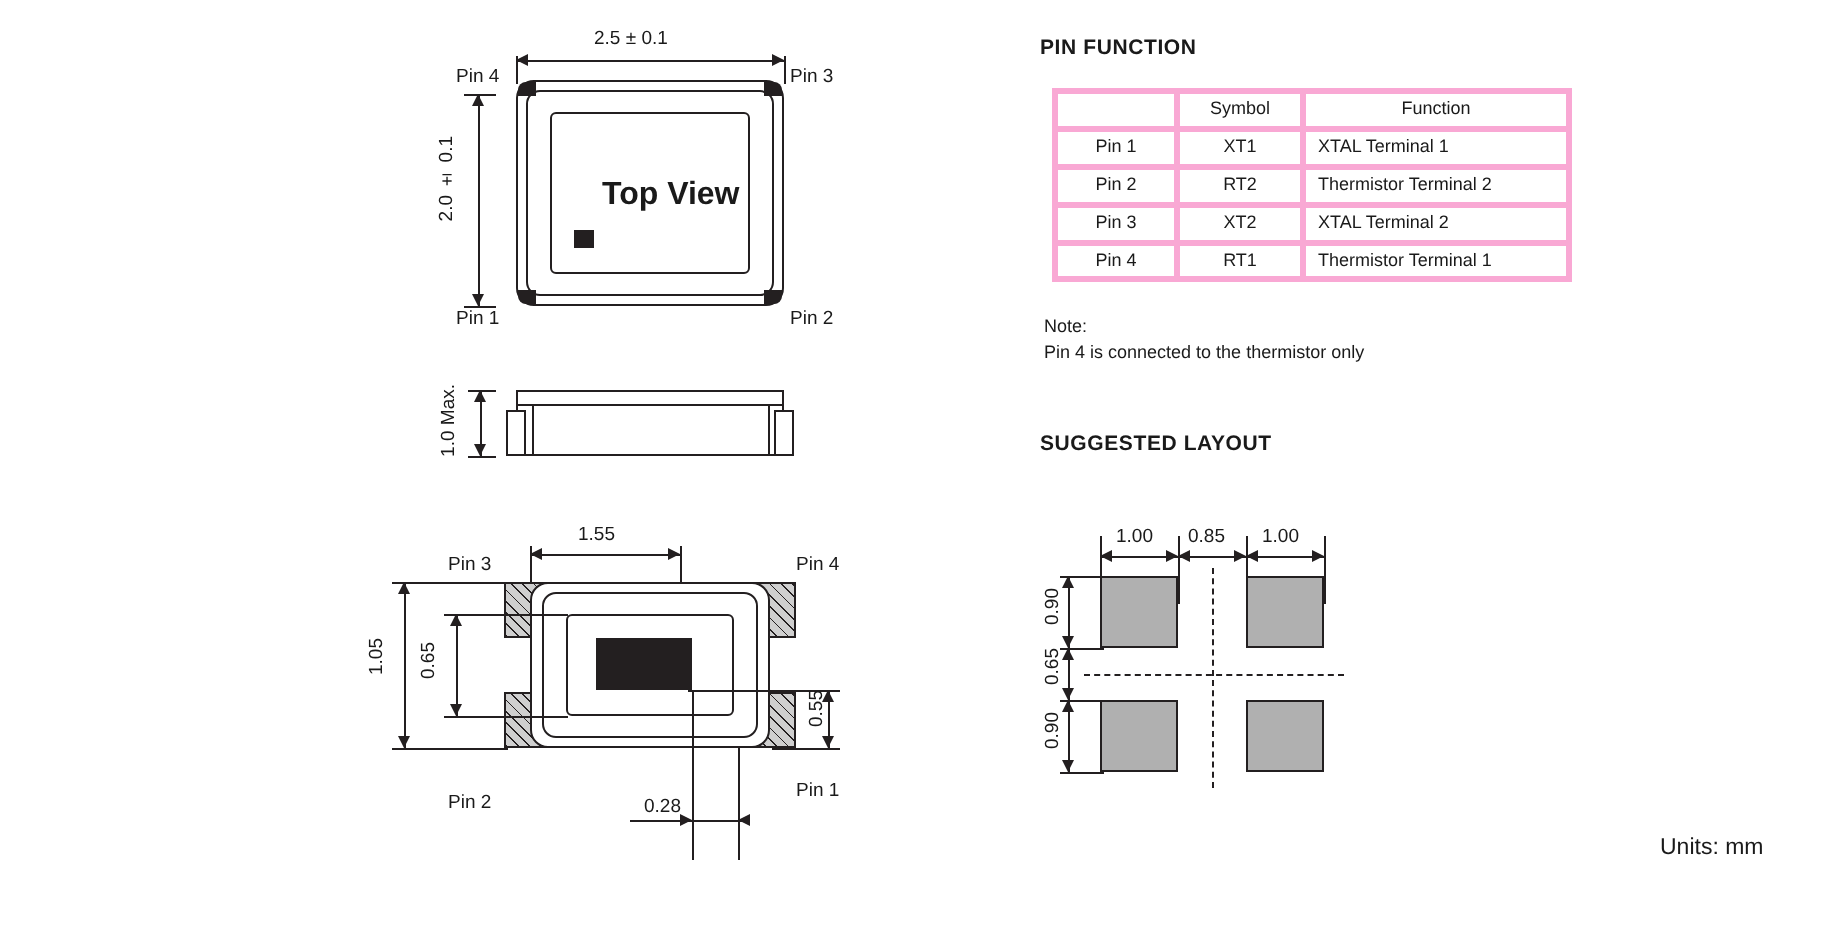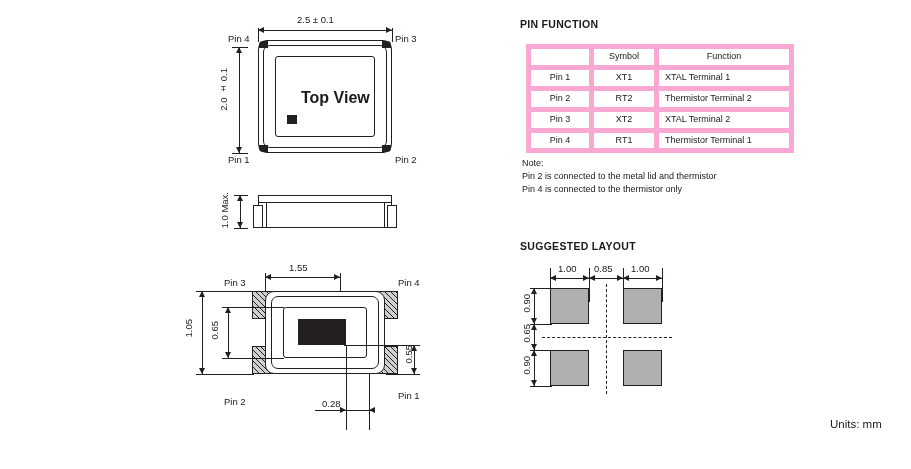--- a/index.html
+++ b/index.html
@@ -59,21 +59,21 @@
     box-sizing:border-box;
   }
   .blk { background:#231f20; }
 
   
   table.pinfn {
     border-collapse:collapse;
     font-size:9px;
   }
   table.pinfn td, table.pinfn th {
-    border:5px solid #f9a8d4;
+    border:3px solid #f9a8d4;
     padding:3px 6px;
     text-align:center;
     font-weight:normal;
     white-space:nowrap;
     line-height:1.1;
   }
   table.pinfn td.fn { text-align:left; }
   .sect-title { font-size:10.5px; font-weight:bold; letter-spacing:0.3px; }
   .note { font-size:9px; line-height:1.45; }
   .units { font-size:11.5px; }
@@ -224,25 +224,24 @@
         <td>Pin 4</td>
         <td>RT1</td>
         <td class="fn">Thermistor Terminal 1</td>
       </tr>
     </tbody>
   </table>
 </div>
 
 <div class="abs note" style="left:522px;top:157px;width:300px;">
   <div>Note:</div>
-  <div>Pin 2 is connected to the metal lid and thermistor</div>
   <div>Pin 4 is connected to the thermistor only</div>
 </div>
 
-<div class="abs sect-title" style="left:520px;top:240px;">SUGGESTED LAYOUT</div>
+<div class="abs sect-title" style="left:520px;top:216px;">SUGGESTED LAYOUT</div>
 
 <div class="abs" style="left:520px;top:258px;width:260px;height:160px;">
 
   <div class="abs v-line" style="left:30px;top:10px;height:34px;"></div>
   <div class="abs v-line" style="left:69px;top:10px;height:34px;"></div>
   <div class="abs v-line" style="left:103px;top:10px;height:34px;"></div>
   <div class="abs v-line" style="left:142px;top:10px;height:34px;"></div>
 
   <div class="abs h-line" style="left:30px;top:20px;width:39px;"></div>
   <div class="arr arr-l" style="left:30px;top:17px;"></div>

